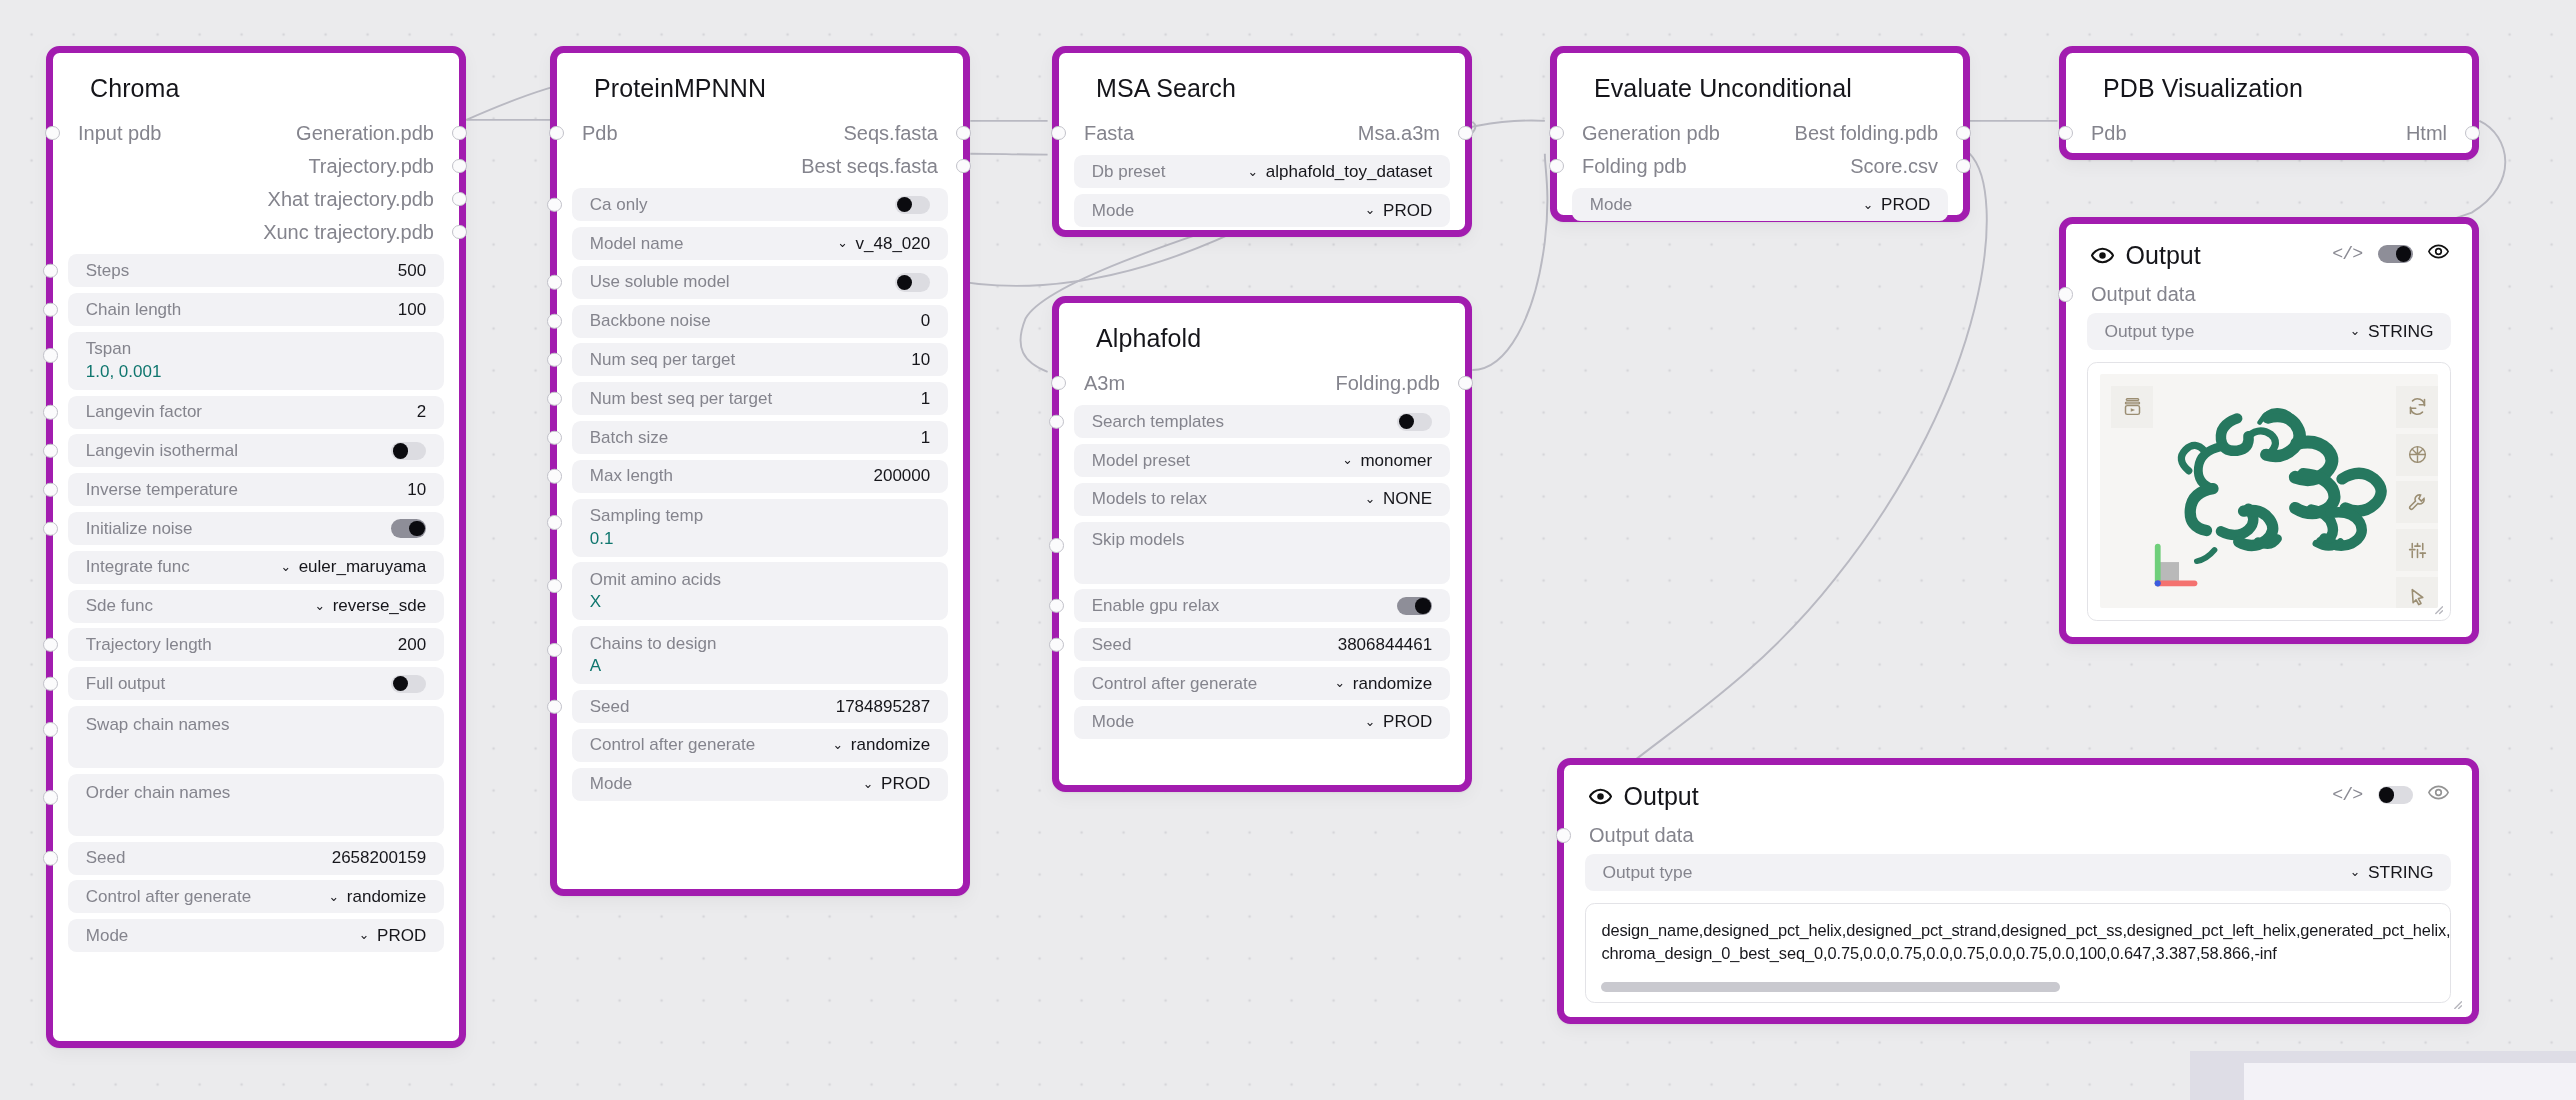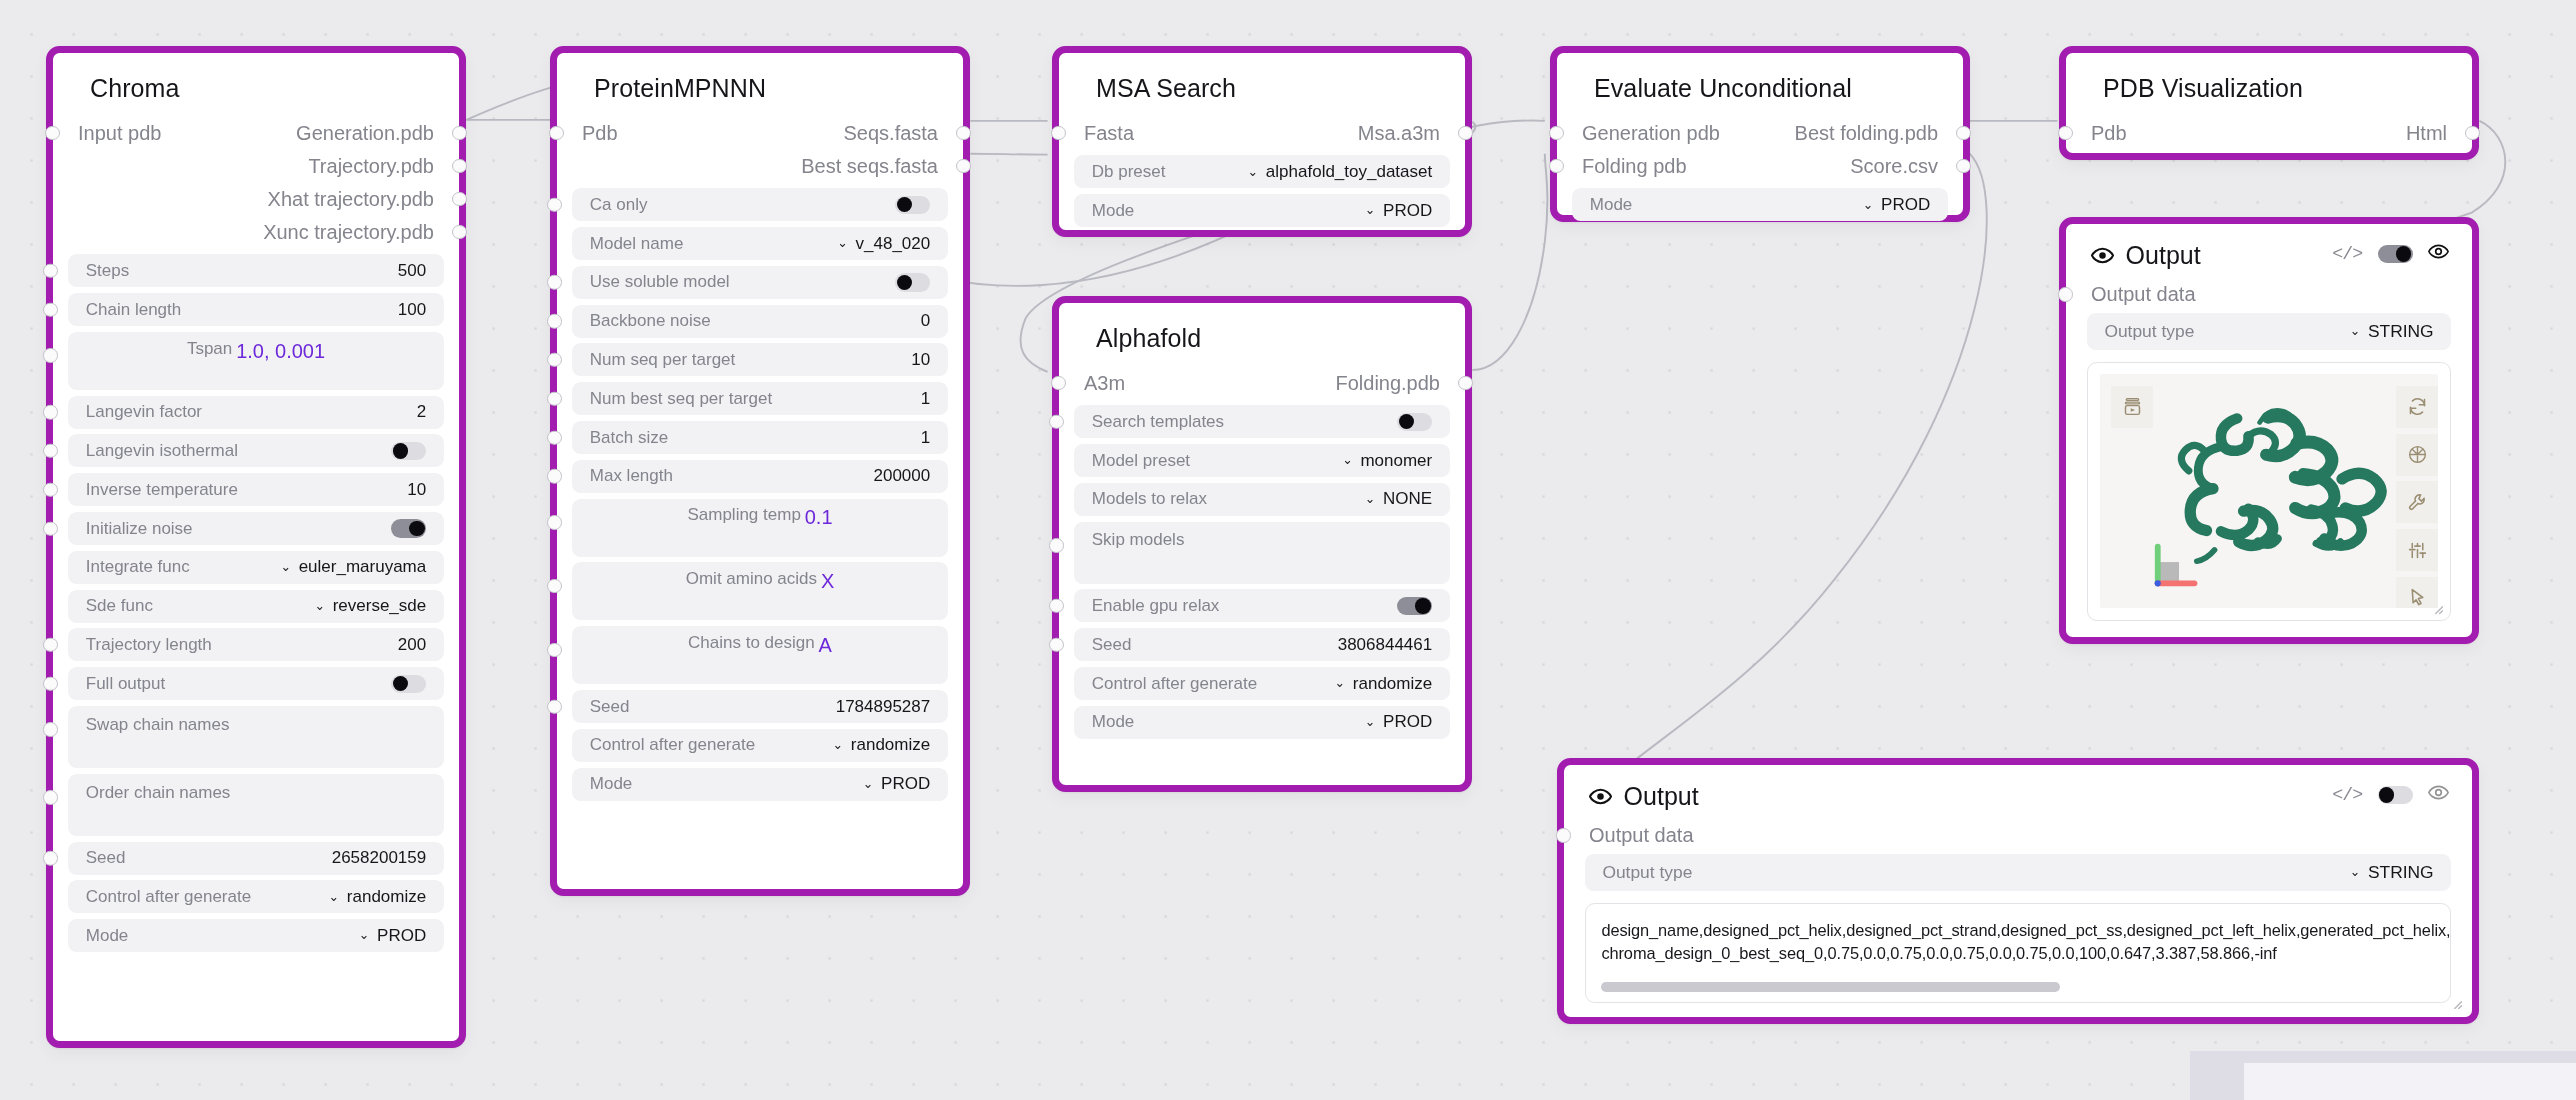--- a/index.html
+++ b/index.html
@@ -87,23 +87,23 @@
   .w .wname { font-size: 17px; color: #84848d; white-space: nowrap; }
   .w .wval  { font-size: 17px; color: #16161b; white-space: nowrap; }
   .w .wsel  { font-size: 17px; color: #16161b; white-space: nowrap; display:flex; align-items:center; gap:7.7px;}
   .chev { font-size: 12.6px; color:#16161b; line-height:1; }
   .w .wdot {
     position:absolute; left:-25px; top:50%; transform:translateY(-50%);
     width: 14.5px; height: 14.5px; border-radius:50%;
     background:#fbfbfc; border:1.5px solid #c2c2ca;
   }
   
-  .w.tall { height: 58px; flex-direction: row; align-items: stretch; justify-content: center; gap: 3.9px; padding-top:7.7px; padding-bottom:7.7px;}
+  .w.tall { height: 58px; flex-direction: column; align-items: stretch; justify-content: center; gap: 3.9px; padding-top:7.7px; padding-bottom:7.7px;}
   .w.tall .wname { line-height: 1.1; }
-  .w.tall .wval2 { font-size: 20px; color:#6d28d9; line-height:1.1; }
+  .w.tall .wval2 { font-size: 17px; color:#0f766e; line-height:1.1; }
   .w.tall .wdot { top: 16.4px; transform:none; }
   
   .w.empty { height: 62px; align-items: flex-start; padding-top: 8.7px; }
   .w.empty .wdot { top: 16.4px; transform:none; }
 
   
   .tgl { width: 35px; height: 18.3px; border-radius: 9.7px; position: relative; flex: 0 0 auto; }
   .tgl .knob { position: absolute; top: 1.4px; width: 15.4px; height: 15.4px; border-radius: 50%; background: #0b0b0f; }
   .tgl.off { background: #dcdce1; }
   .tgl.off .knob { left: 1.4px; }

